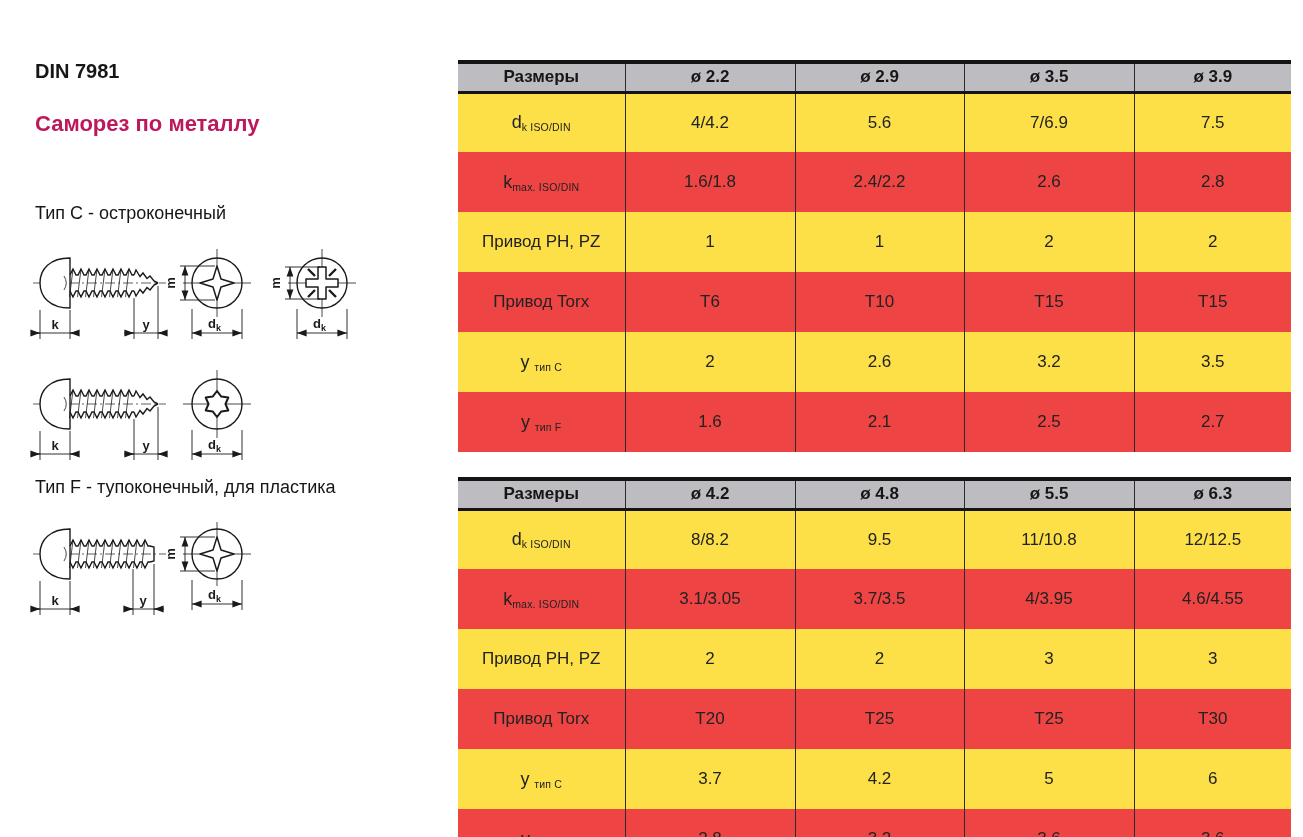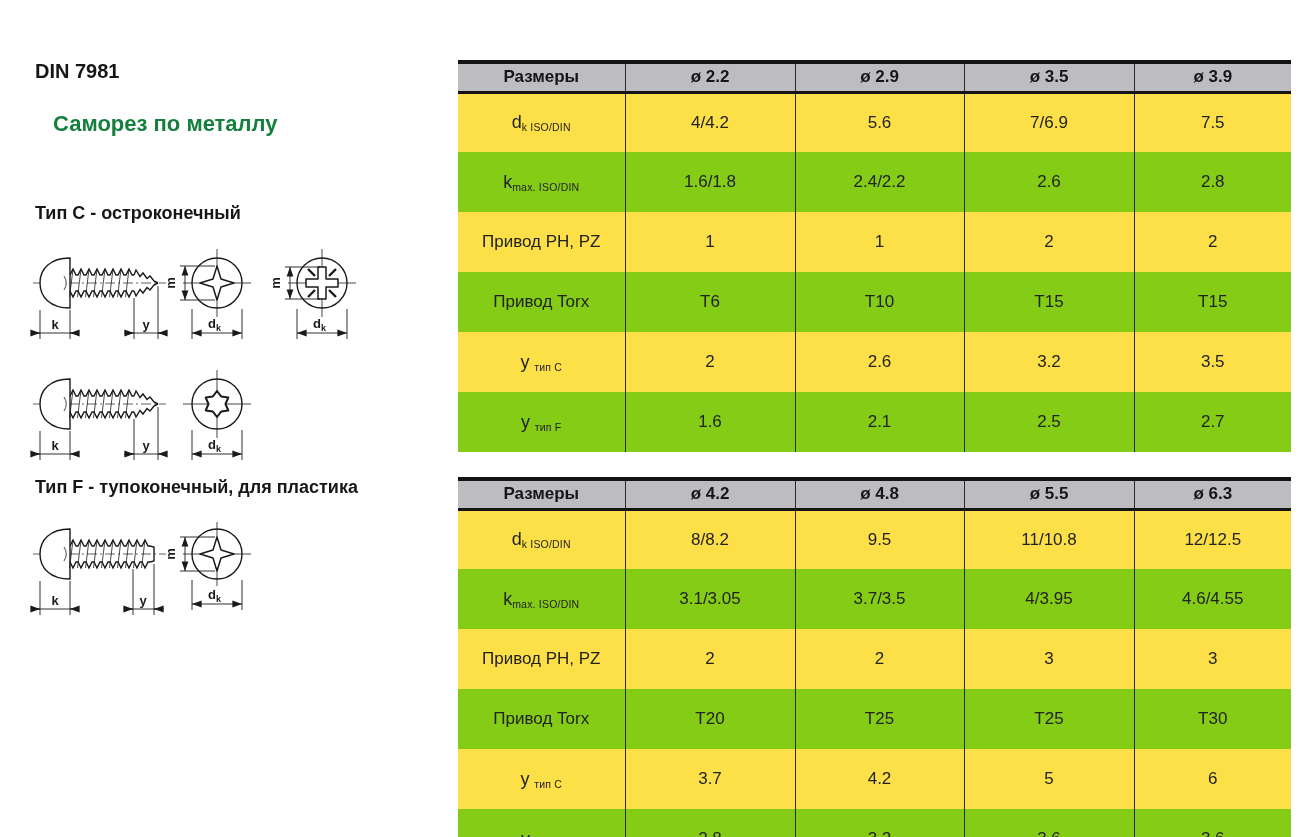--- a/index.html
+++ b/index.html
@@ -1,30 +1,30 @@
 <!DOCTYPE html>
 <html><head>
 <meta charset="utf-8">
 <style>
   html,body{margin:0;padding:0;background:#ffffff;}
   .page{position:relative;width:1303px;height:837px;background:#ffffff;overflow:hidden;
         font-family:"Liberation Sans",sans-serif;color:#1f1f1f;}
   .abs{position:absolute;}
   .doc-title{left:35px;top:14px;font-size:31px;font-weight:bold;letter-spacing:-0.5px;color:#161616;}
   .doc-standard{left:35px;top:60px;font-size:20px;font-weight:bold;color:#161616;}
-  .doc-desc{left:53px;top:108px;font-size:22px;font-weight:bold;line-height:31px;color:#15803d;}
-  .type-heading{left:35px;font-size:18px;font-weight:bold;color:#161616;}
+  .doc-desc{left:35px;top:108px;font-size:22px;font-weight:bold;line-height:31px;color:#be185d;}
+  .type-heading{left:35px;font-size:18px;font-weight:normal;color:#161616;}
 
   table.spec{position:absolute;left:458px;width:833px;border-collapse:collapse;table-layout:fixed;margin-top:40px;}
   table.spec th,table.spec td{border-left:1px solid #2b2b2b;padding:0;text-align:center;vertical-align:middle;}
   table.spec tr > *:first-child{border-left:none;}
   table.spec thead tr{height:30px;background:#bcbcc1;}
   table.spec thead th{font-size:17px;font-weight:bold;color:#161616;
       border-top:4px solid #141414;border-bottom:3px solid #141414;}
-  table.spec tbody tr{height:60px;background:#84cc16;}
+  table.spec tbody tr{height:60px;background:#ef4444;}
   table.spec tbody tr.shaded{background:#fde047;}
   table.spec td{font-size:17px;color:#222222;}
   .lbl-main{font-size:18px;}
   .lbl-sub{font-size:10.5px;vertical-align:-3px;letter-spacing:0.2px;}
 
   svg{position:absolute;overflow:visible;}
   .ol{fill:#ffffff;stroke:#1a1a1a;stroke-width:1.4;}
   .oln{fill:none;stroke:#1a1a1a;stroke-width:1.4;}
   .ol2{fill:#ffffff;stroke:#1a1a1a;stroke-width:1.5;stroke-linejoin:round;}
   .thin{fill:none;stroke:#1a1a1a;stroke-width:0.8;}

